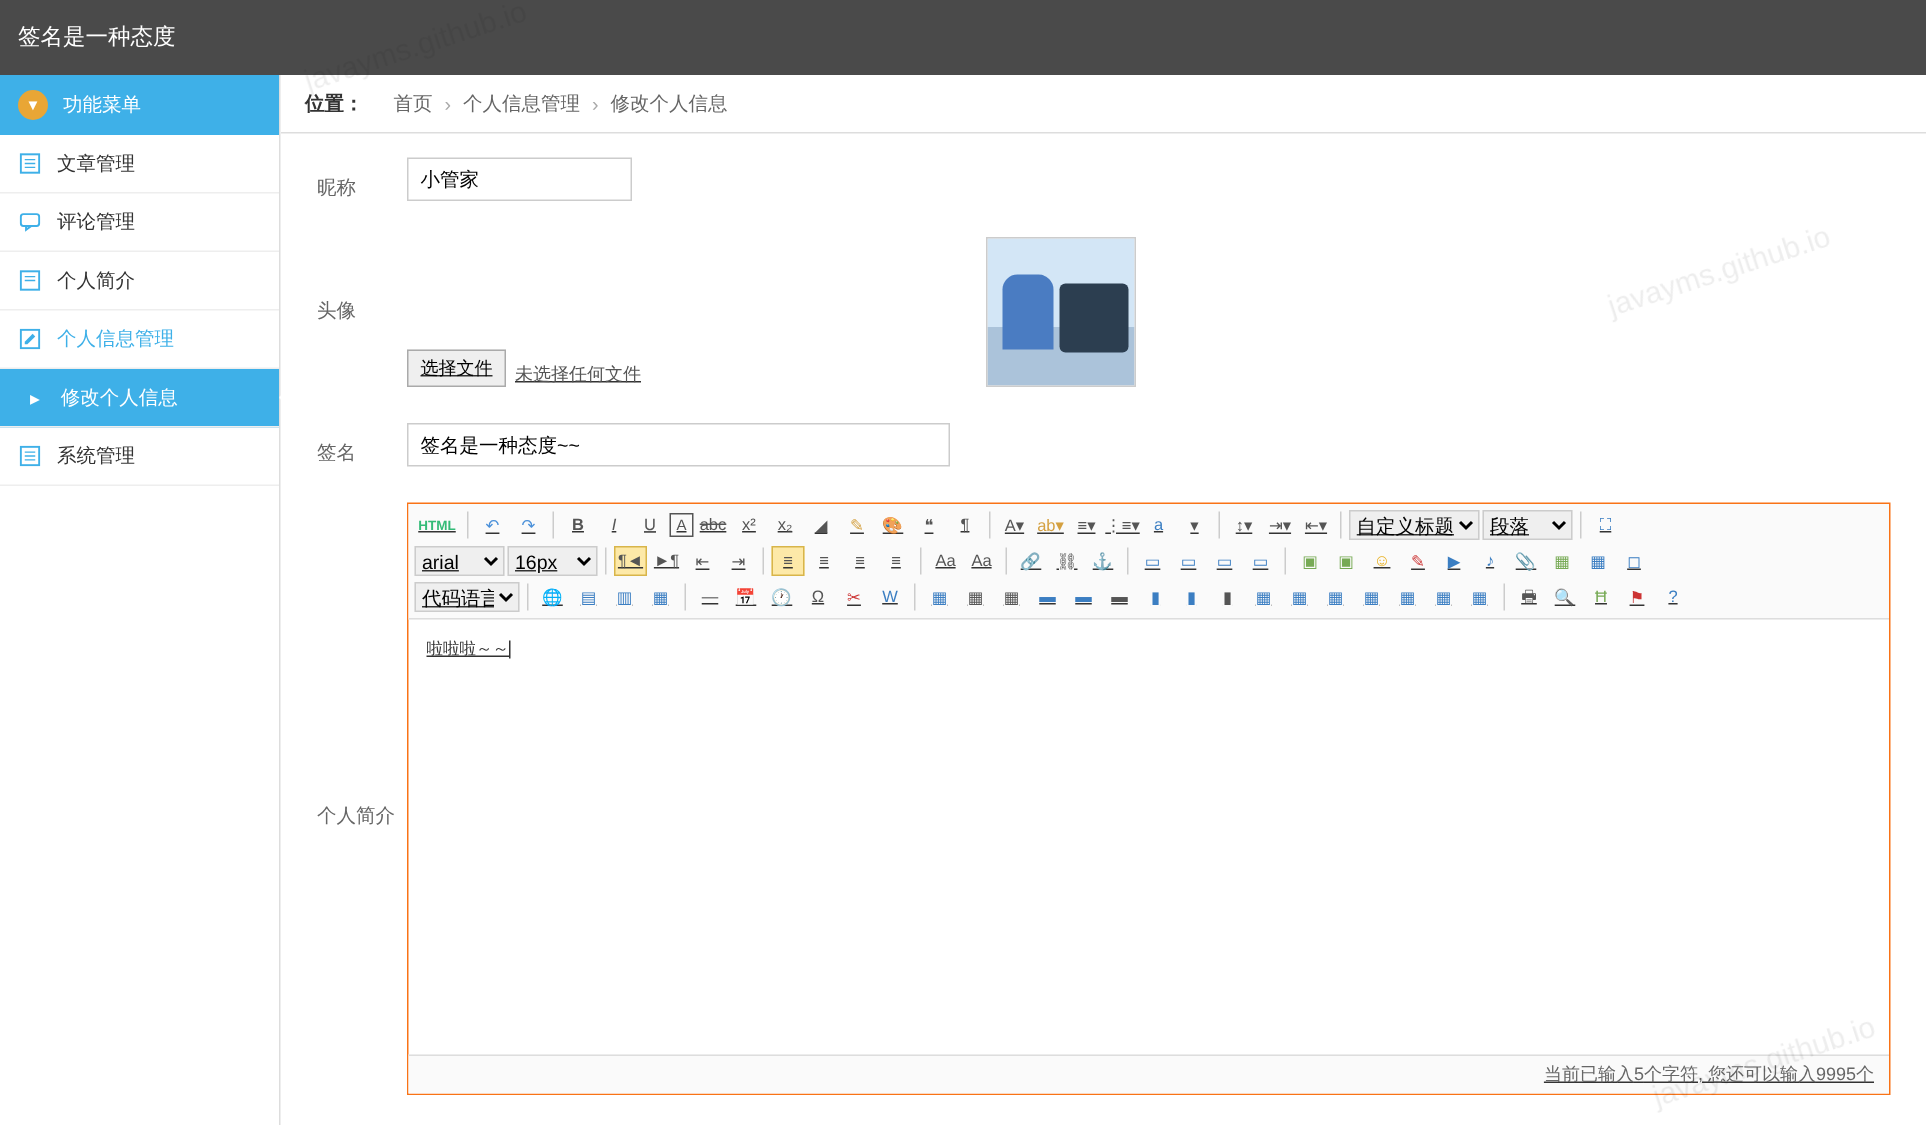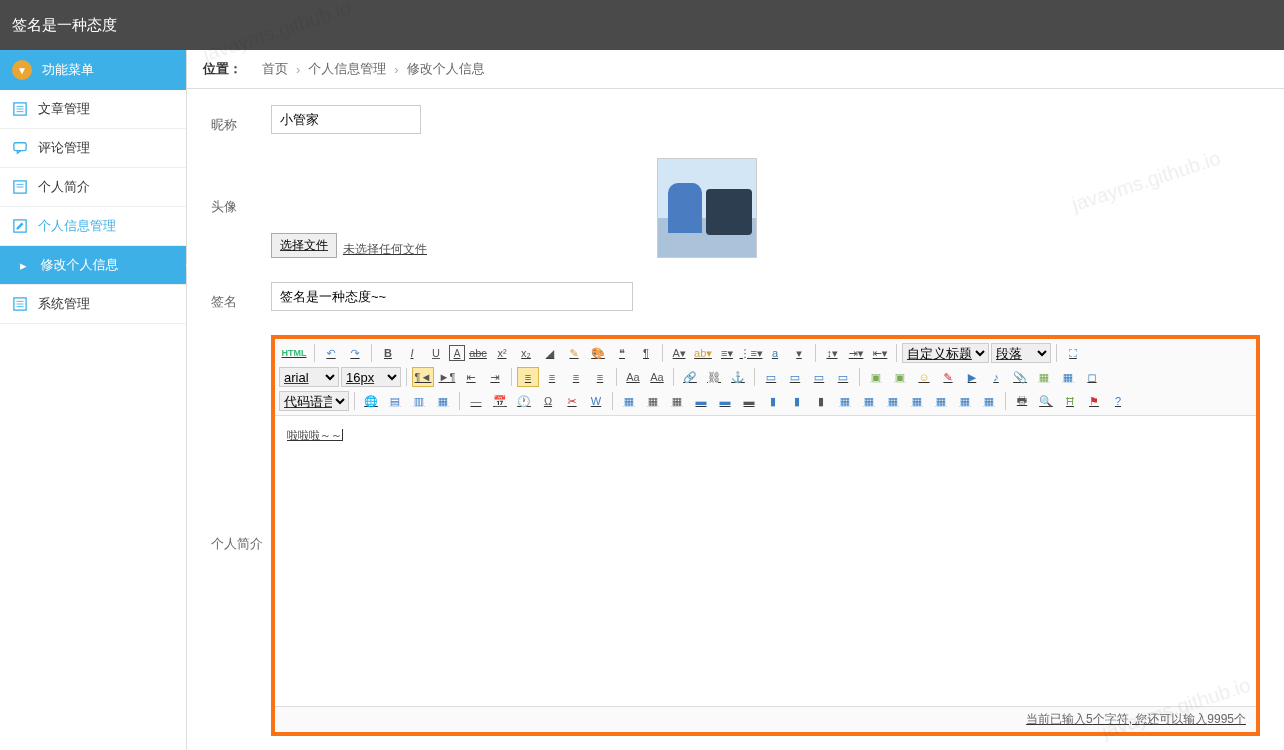--- a/index.html
+++ b/index.html
@@ -28,21 +28,21 @@
 .form-control { flex: 1; text-decoration: underline; }
 input.text-input { border: 1px solid #ccc; padding: 6px 8px; font-size: 13px; width: 150px; }
 input.text-input.wide { width: 362px; }
 .avatar-box { display: flex; align-items: flex-end; gap: 230px; }
 .avatar-img { width: 100px; height: 100px; background: linear-gradient(180deg,#d3e6f6 0 60%,#abc3da 60%); border: 1px solid #ccc; position: relative; overflow: hidden; }
 .avatar-img::before { content:""; position:absolute; right:4px; top:30px; width:46px; height:46px; background:#2c3e50; border-radius:4px; }
 .avatar-img::after { content:""; position:absolute; left:10px; top:24px; width:34px; height:50px; background:#4a7cc2; border-radius:10px 10px 0 0; }
 .file-row { display: flex; align-items: flex-end; gap: 6px; margin-top: 10px; }
 .file-btn { border: 1px solid #aaa; background: #efefef; padding: 3px 8px; font-size: 12px; cursor: pointer; }
 .file-status { color: #555; font-size: 12px; }
-.editor { border: 4px solid #f97316; }
+.editor { border: 1px solid #f97316; }
 .editor-toolbar { background: #fafafa; border-bottom: 1px solid #ddd; padding: 4px; display: flex; flex-wrap: wrap; gap: 2px; align-items: center; }
 .editor-toolbar .tbtn { width: 22px; height: 20px; display: inline-flex; align-items: center; justify-content: center; font-size: 11px; color: #555; cursor: pointer; border: 1px solid transparent; }
 .editor-toolbar .tbtn.html { width: 30px; font-size: 9px; color: #3b7; font-weight: bold; }
 .editor-toolbar .sep { width: 1px; height: 18px; background: #ccc; margin: 0 3px; }
 .editor-toolbar select { font-size: 13px; height: 20px; border: 1px solid #ccc; }
 .editor-toolbar .tbtn.active { background: #fde9a8; border-color:#d8b54a; }
 .editor-body { min-height: 290px; padding: 12px; font-size: 11px; }
 .editor-body .cursor { border-right: 1px solid #333; animation: blink 1s infinite; }
 @keyframes blink { 50% { border-color: transparent; } }
 .editor-footer { border-top: 1px solid #ddd; padding: 4px 10px; text-align: right; font-size: 12px; color: #666; background: #fafafa; }

